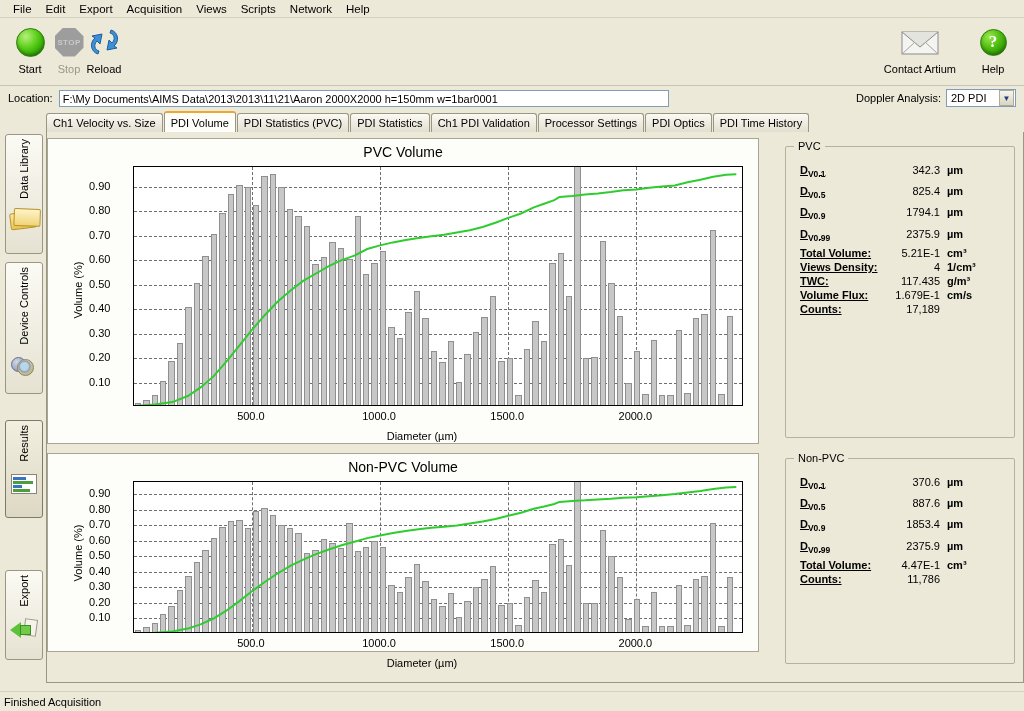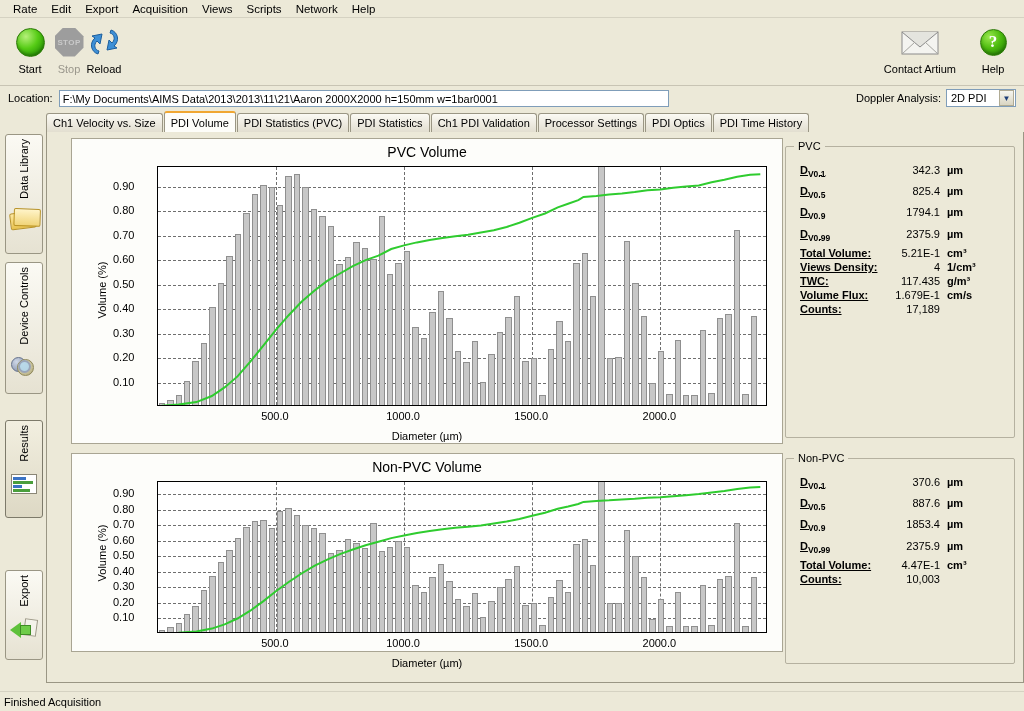--- a/index.html
+++ b/index.html
@@ -143,42 +143,42 @@
   .ico-arrow-b{position:absolute;left:12px;top:11px;width:11px;height:10px;background:#6ecc48;border:1px solid #3f8c25;}
   .ico-page{position:absolute;left:16px;top:5px;width:13px;height:17px;background:#f4f2ea;border:1px solid #9c9886;
     transform:rotate(8deg);}
 
   
   #content {
     position:absolute; left:46px; top:0; right:0; height:551px;
     background:#ece9d8; border:1px solid #9a9684; border-top:none;
   }
 
-  .charts-col { position:absolute; left:24px; top:6px; width:712px; }
+  .charts-col { position:absolute; left:0; top:6px; width:712px; }
   .chart-box {
     background:#fdfdfa; border:1px solid #a9a593;
   }
   .chart-title { text-align:center; font-size:14px; padding-top:5px; color:#000; }
 
   
   .plot-wrap { position:relative; }
   .ylabel {
     position:absolute; left:2px; top:50%; transform:translateY(-50%) rotate(-90deg);
     transform-origin:center; font-size:11px; white-space:nowrap;
   }
   .plot {
     position:absolute; background:#fff;
     border:1px solid #000; overflow:hidden;
   }
   .bar { position:absolute; bottom:0; background:#c7c7c7; border:1px solid #8f8f8f; border-bottom:none; }
   .gridh { position:absolute; left:0; right:0; height:0; border-top:1px dashed #555; opacity:.85; }
   .gridv { position:absolute; top:0; bottom:0; width:0; border-left:1px dashed #555; opacity:.85; }
   .ytick { position:absolute; right:0; font-size:11px; transform:translateY(-50%); }
   .xtick { position:absolute; font-size:11px; transform:translateX(-50%); }
-  .xlabel { position:absolute; width:100%; text-align:center; font-size:11px; }
+  .xlabel { position:absolute; width:100%; text-align:center; font-size:11px;margin-left:19px; }
   svg.curve { position:absolute; left:0; top:0; }
 
   
   .stats-group {
     position:absolute; right:8px; background:#ece9d8;
     border:1px solid #b5b1a0; border-radius:2px;
   }
   .grp-title {
     position:absolute; top:-7px; left:8px; background:#ece9d8;
     padding:0 4px; font-size:11px;
@@ -193,21 +193,21 @@
   #statusbar {
     position:absolute; left:0; bottom:0; width:1024px; height:20px;
     background:#ece9d8; border-top:1px solid #d5d2c2;
     display:flex; align-items:center; padding-left:4px; font-size:11px;
   }
 </style>
 </head>
 <body>
 
 <div id="menubar">
-  <div class="menu-item">Rate</div>
+  <div class="menu-item">File</div>
   <div class="menu-item">Edit</div>
   <div class="menu-item">Export</div>
   <div class="menu-item">Acquisition</div>
   <div class="menu-item">Views</div>
   <div class="menu-item">Scripts</div>
   <div class="menu-item">Network</div>
   <div class="menu-item">Help</div>
 </div>
 
 <div id="toolbar">
@@ -615,21 +615,21 @@
             <div class="stat-val">2375.9</div>
             <div class="stat-unit">µm</div>
           </div>
           <div class="stat-row">
             <div class="stat-lbl">Total Volume:</div>
             <div class="stat-val">4.47E-1</div>
             <div class="stat-unit">cm³</div>
           </div>
           <div class="stat-row">
             <div class="stat-lbl">Counts:</div>
-            <div class="stat-val">10,003</div>
+            <div class="stat-val">11,786</div>
             <div class="stat-unit"></div>
           </div>
         </div>
     </div>
 
   </div>
 </div>
 
 <div id="statusbar">
   <span>Finished Acquisition</span>

